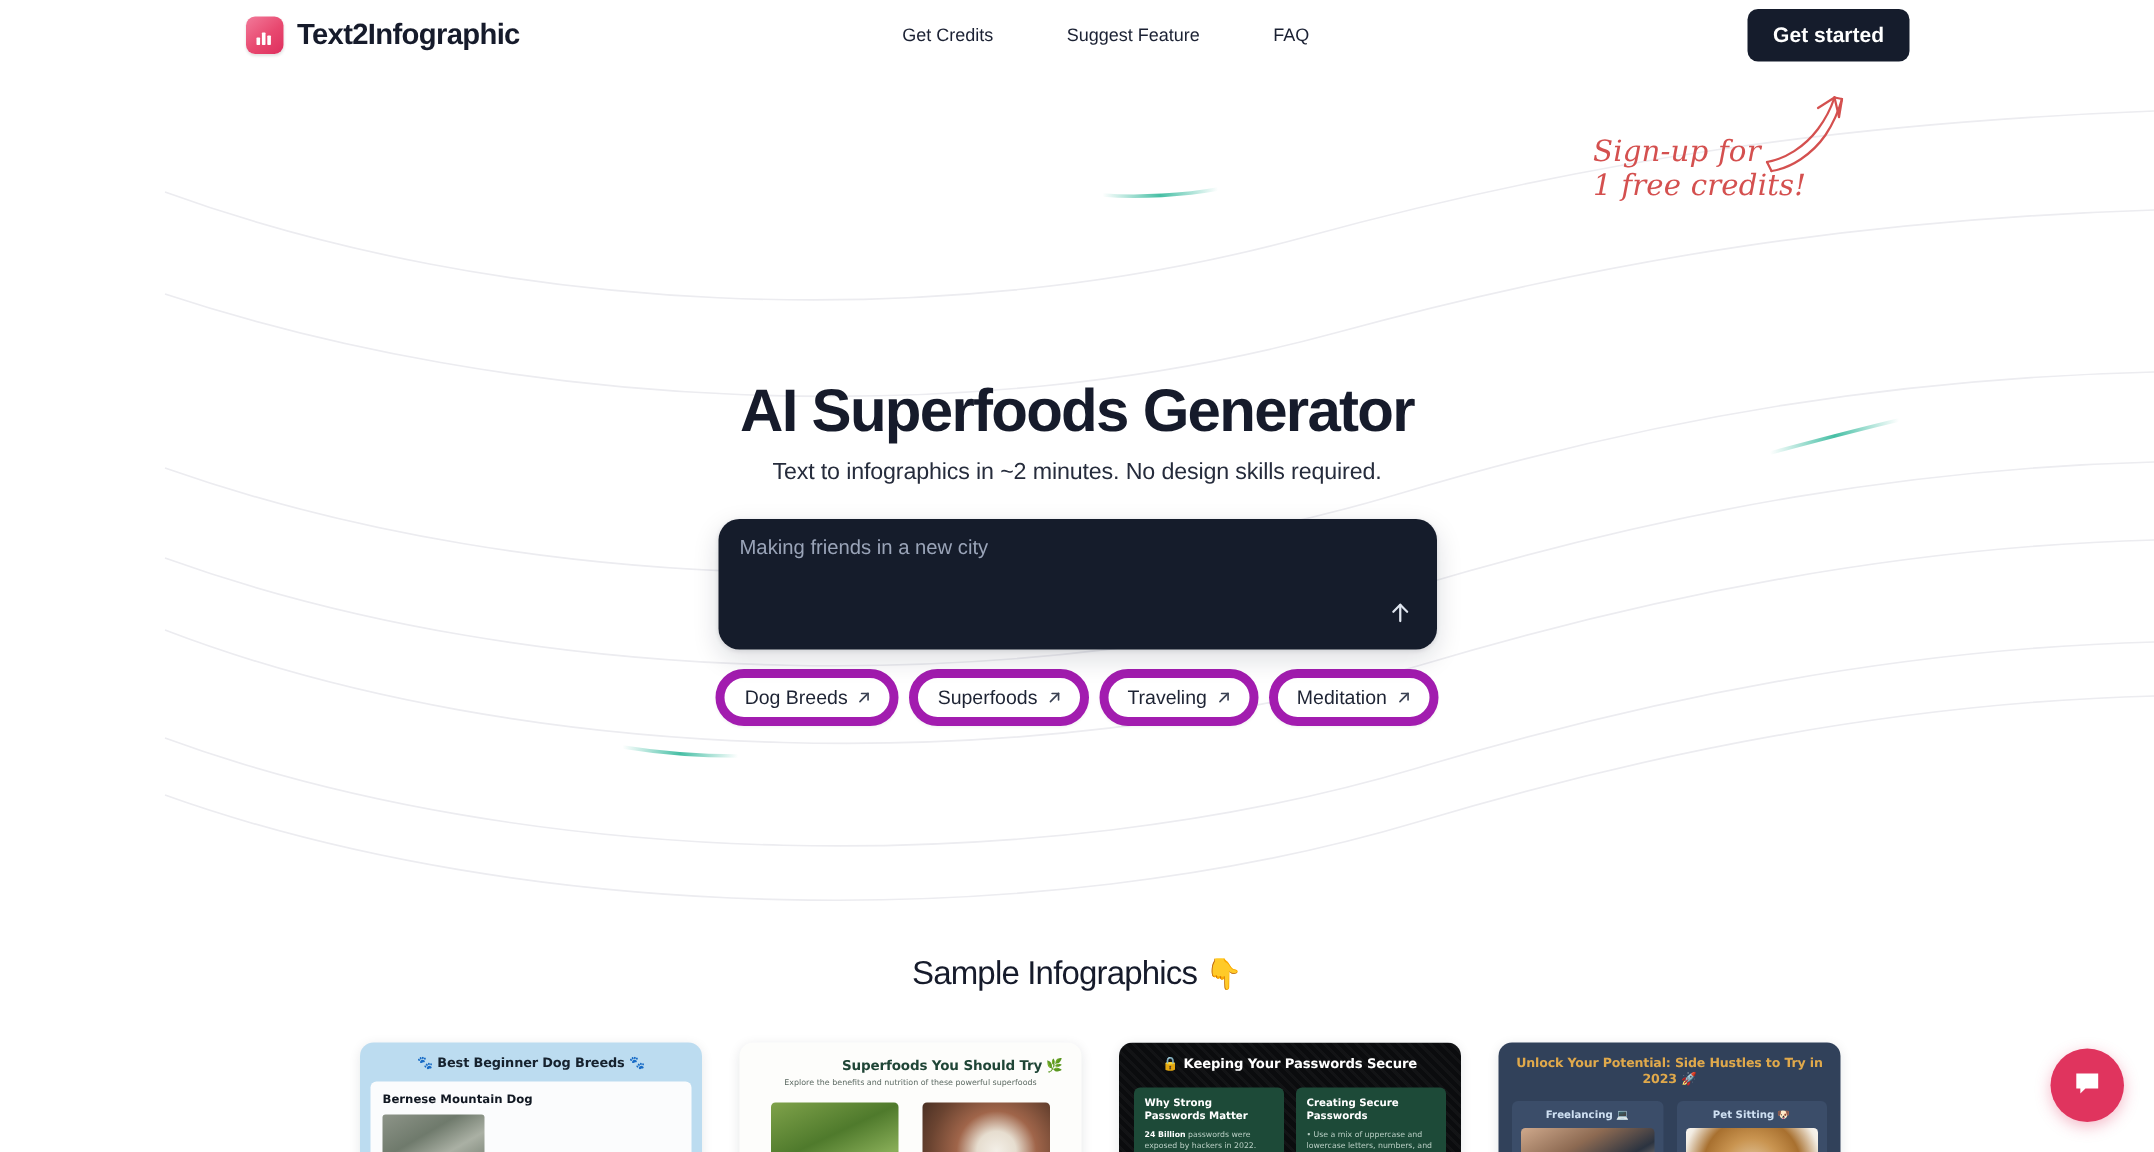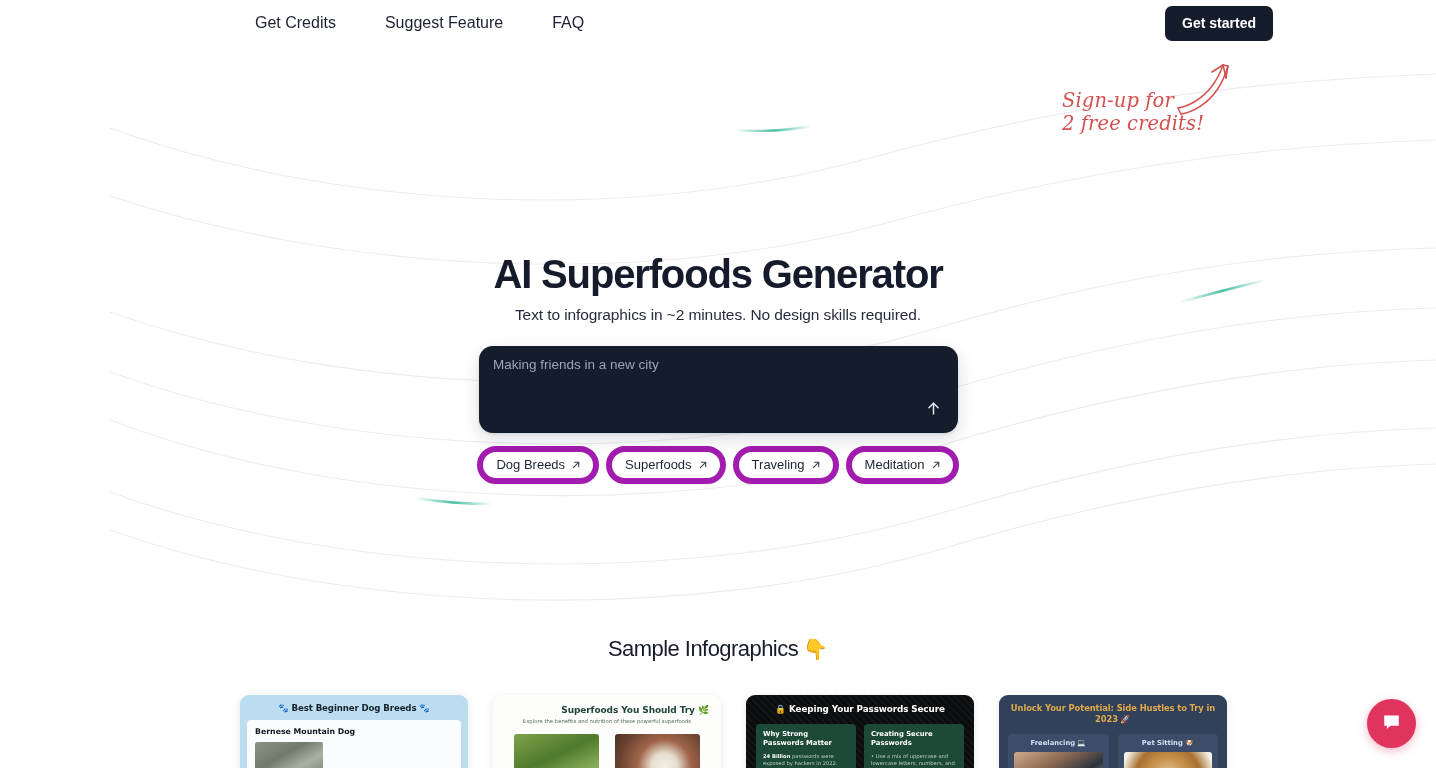--- a/index.html
+++ b/index.html
@@ -48,21 +48,21 @@
   .brand-name {
     font-size: 19.5px; font-weight: 700; letter-spacing: -0.45px;
     color: #161b2b;
     white-space: nowrap;
   }
   .nav {
     display: flex; align-items: center; gap: 49px;
     margin-left: 255px;
   }
   .nav-link {
-    font-size: 16px; color: #1b2133; font-weight: 400;
+    font-size: 12px; color: #1b2133; font-weight: 400;
     text-decoration: none; white-space: nowrap; cursor: pointer;
   }
   .cta-wrap { margin-left: auto; margin-right: 163px; }
   .cta-btn {
     background: #151c2c; color: #ffffff;
     font-size: 14px; font-weight: 600;
     border: none; border-radius: 7px;
     padding: 9px 17px 10px 17px;
     cursor: pointer; white-space: nowrap;
     font-family: "Liberation Sans", sans-serif;
@@ -328,20 +328,30 @@
     </g>
     <g fill="none" stroke="url(#tealAccent)" stroke-width="2.4" opacity=".85">
       <path d="M735,130 C760,132 790,130 812,126"></path>
       <path d="M1180,302 C1210,294 1240,286 1266,280"></path>
       <path d="M415,498 C440,502 468,504 492,504"></path>
     </g>
   </svg>
 
   <div class="header">
 
+    <a class="brand">
+      <span class="brand-mark">
+        <svg width="13" height="13" viewBox="0 0 13 13" aria-hidden="true">
+          <rect x="1" y="7" width="2.4" height="5" fill="#ffffff" rx=".5"></rect>
+          <rect x="4.6" y="3.6" width="2.4" height="8.4" fill="#ffffff" rx=".5"></rect>
+          <rect x="8.2" y="5.6" width="2.4" height="6.4" fill="#ffffff" rx=".5"></rect>
+        </svg>
+      </span>
+      <span class="brand-name">Text2Infographic</span>
+    </a>
 
     <nav class="nav">
       <a class="nav-link">Get Credits</a>
       <a class="nav-link">Suggest Feature</a>
       <a class="nav-link">FAQ</a>
     </nav>
 
     <div class="cta-wrap">
       <button class="cta-btn">Get started</button>
     </div>
@@ -352,21 +362,21 @@
       <g fill="none" stroke="#d4504f" stroke-width="1.5" stroke-linecap="round" stroke-linejoin="round">
         <path d="M138,50 C150,48 163,40 172,28 C178,20 181,13 183,7"></path>
         <path d="M141,56 C154,54 168,45 177,32 C183,23 186,15 188,8"></path>
         <path d="M138,50 L141,56"></path>
         <path d="M183,7 L172,14"></path>
         <path d="M183,7 L186,20"></path>
         <path d="M186,20 L188,8 L183,7"></path>
       </g>
     </svg>
     <span class="annot-line1">Sign-up for</span>
-    <span class="annot-line2">2 free credits!</span>
+    <span class="annot-line2">1 free credits!</span>
   </div>
 
   <div class="hero">
     <h1 class="hero-title">AI Superfoods Generator</h1>
     <p class="hero-sub">Text to infographics in ~2 minutes. No design skills required.</p>
   </div>
 
   <div class="prompt-wrap">
     <div class="prompt-box">
       <textarea class="prompt-input" placeholder="Making friends in a new city" style=""></textarea>

